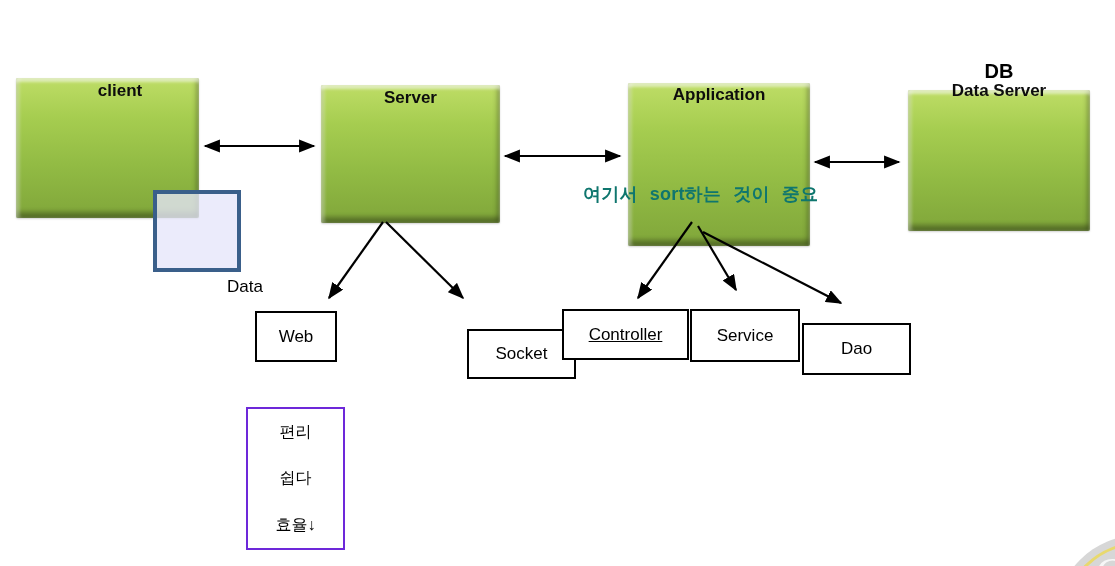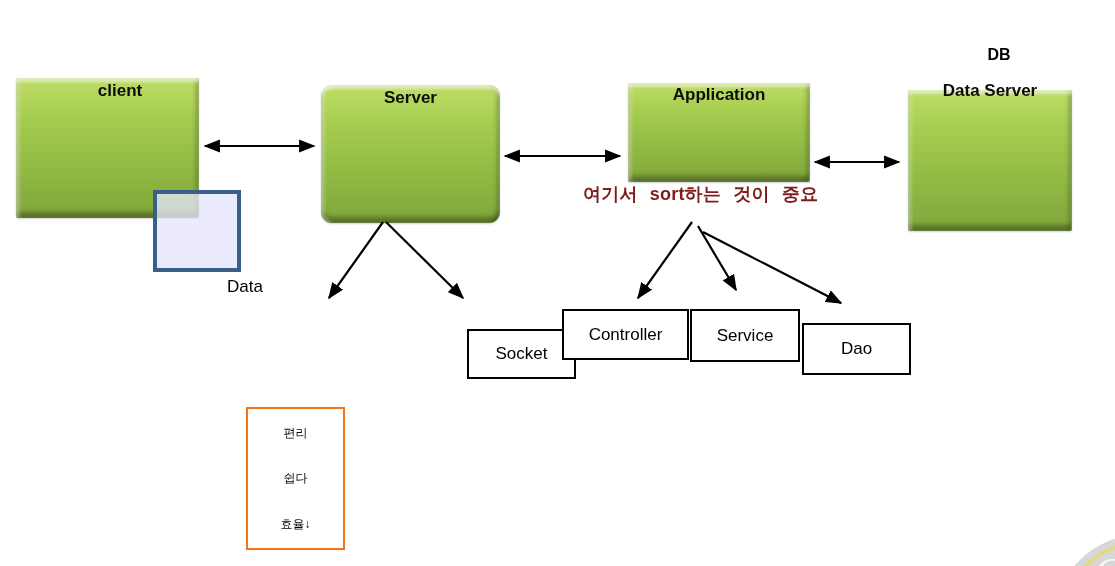--- a/index.html
+++ b/index.html
@@ -30,33 +30,33 @@
   
   #data-box{
     position:absolute;z-index:3;left:153px;top:190px;width:80px;height:74px;
     background:rgba(230,230,250,0.78);border:4px solid #3a5f8a;
   }
   #data-label{
     position:absolute;z-index:3;left:175px;top:277px;width:88px;
     text-align:right;font-size:17px;color:#000;
   }
   #db-caption{
-    position:absolute;z-index:2;left:908px;top:46px;width:182px;
-    text-align:center;font-weight:bold;font-size:16px;color:#000;
+    position:absolute;z-index:2;left:908px;top:60px;width:182px;
+    text-align:center;font-weight:bold;font-size:20px;color:#000;
   }
   #annotation{
     position:absolute;z-index:6;left:583px;top:182px;
-    font-size:18px;font-weight:bold;color:#7f1d1d;
+    font-size:18px;font-weight:bold;color:#0f766e;
     white-space:nowrap;word-spacing:7px;letter-spacing:.2px;
   }
   #notes-box{
     position:absolute;z-index:2;left:246px;top:407px;width:95px;height:139px;
-    background:#fff;border:2px solid #f97316;
+    background:#fff;border:2px solid #6d28d9;
     display:flex;flex-direction:column;justify-content:space-evenly;
-    align-items:center;font-size:12px;color:#000;gap:13px;
+    align-items:center;font-size:16px;color:#000;gap:13px;
   }
   #arrows{position:absolute;left:0;top:0;z-index:5;pointer-events:none;}
   
   #watermark{
     position:absolute;z-index:1;left:1055px;top:535px;width:170px;height:170px;
     border-radius:50%;background:#d7d7d7;
   }
   #watermark .ring{
     position:absolute;left:7px;top:7px;right:7px;bottom:7px;
     border-radius:50%;border:3px solid #e8d96e;background:#d7d7d7;
@@ -69,45 +69,48 @@
 </style>
 </head>
 <body>
 
 <div id="canvas">
 
   <div class="gbox" style="left:16px;top:78px;width:183px;height:140px;">
     <div class="glabel" style="top:3px;padding-left:25px;">client</div>
   </div>
 
-  <div class="gbox" style="left:321px;top:85px;width:179px;height:138px;border-radius:11px;">
+  <div class="gbox" style="left:321px;top:85px;width:179px;height:138px;">
     <div class="glabel" style="top:3px;">Server</div>
   </div>
 
-  <div class="gbox" style="left:628px;top:83px;width:182px;height:99px;">
+  <div class="gbox" style="left:628px;top:83px;width:182px;height:163px;">
     <div class="glabel" style="top:2px;">Application</div>
   </div>
 
-  <div class="gbox" style="left:908px;top:90px;width:164px;height:141px;">
+  <div class="gbox" style="left:908px;top:90px;width:182px;height:141px;">
     <div class="glabel" style="top:-9px;">Data Server</div>
   </div>
 
   <div id="db-caption">DB</div>
 
   <div id="data-box"></div>
   <div id="data-label">Data</div>
 
   <div id="annotation">여기서 sort하는 것이 중요</div>
 
+  <div class="wbox" style="left:255px;top:311px;width:78px;height:47px;">
+    <span>Web</span>
+  </div>
 
   <div class="wbox" style="left:435px;top:329px;width:105px;height:46px;margin-left:32px;">
     <span>Socket</span>
   </div>
 
-  <div class="wbox" style="left:562px;top:309px;width:123px;height:47px;">
+  <div class="wbox" style="left:562px;top:309px;width:123px;height:47px;text-decoration:underline;">
     <span>Controller</span>
   </div>
 
   <div class="wbox" style="left:690px;top:309px;width:106px;height:49px;">
     <span>Service</span>
   </div>
 
   <div class="wbox" style="left:802px;top:323px;width:105px;height:48px;">
     <span>Dao</span>
   </div>

